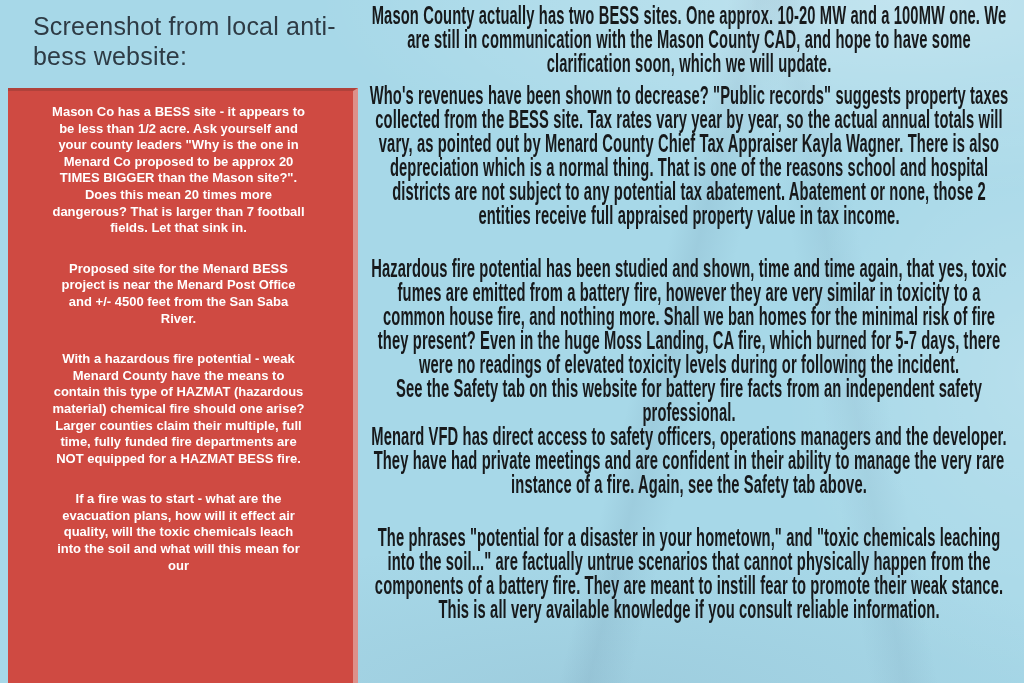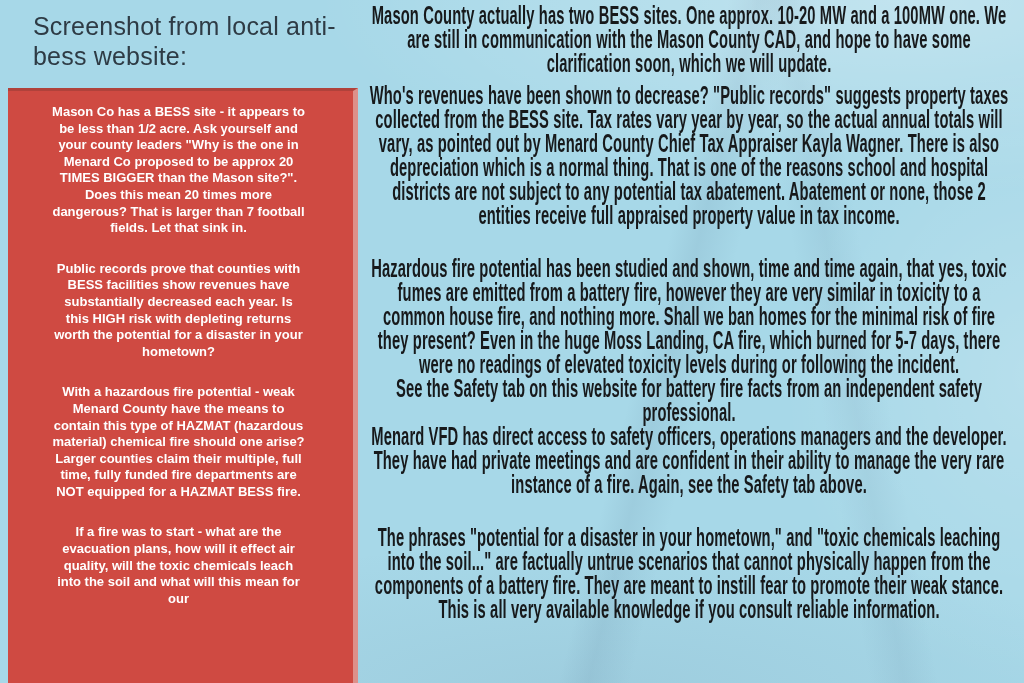--- a/index.html
+++ b/index.html
@@ -56,21 +56,21 @@
 </style>
 </head>
 <body>
 
 <div class="canvas">
 
   <div class="page-title">Screenshot from local anti-bess website:</div>
 
   <div class="left-panel">
     <p>Mason Co has a BESS site - it appears to be less than 1/2 acre.  Ask yourself and your county leaders "Why is the one in Menard Co proposed to be approx 20 TIMES BIGGER than the Mason site?".   Does this mean 20 times more dangerous?  That is larger than 7 football fields.  Let that sink in.</p>
-    <p>Public records prove that counties with BESS facilities show revenues have substantially decreased each year.  Is this HIGH risk with depleting returns worth the potential for a disaster in your hometown?</p>
+    <p>Proposed site for the Menard BESS project is near the Menard Post Office and +/- 4500 feet from the San Saba River.</p>
     <p>With a hazardous fire potential - weak Menard County have the means to contain this type of HAZMAT (hazardous material) chemical fire should one arise?  Larger counties claim their multiple, full time, fully funded fire departments are NOT equipped for a HAZMAT BESS fire.</p>
     <p>If a fire was to start - what are the evacuation plans, how will it effect air quality, will the toxic chemicals leach into the soil and what will this mean for our</p>
   </div>
 
   <div class="right-col">
     <div class="right-inner">
       <p class="gap-sm">Mason County actually has two BESS sites. One approx. 10-20 MW and a 100MW one. We are still in communication with the Mason County CAD, and hope to have some clarification soon, which we will update.</p>
       <p class="gap-lg">Who's revenues have been shown to decrease? "Public records"  suggests property taxes collected from the BESS site. Tax rates vary year by year, so the actual annual totals will vary, as pointed out by Menard County Chief Tax Appraiser Kayla Wagner. There is also depreciation which is a normal thing. That is one of the reasons school and hospital districts are not subject to any potential tax abatement. Abatement or none, those 2 entities receive full appraised property value in tax income.</p>
       <p>Hazardous fire potential has been studied and shown, time and time again, that yes, toxic fumes are emitted from a battery fire, however they are very similar in toxicity to a common house fire, and nothing more. Shall we ban homes for the minimal risk of fire they present?  Even in the huge Moss Landing, CA fire, which burned for 5-7 days, there were no readings of elevated toxicity levels during or following the incident.</p>
       <p>See the Safety tab on this website for battery fire facts from an independent safety professional.</p>

